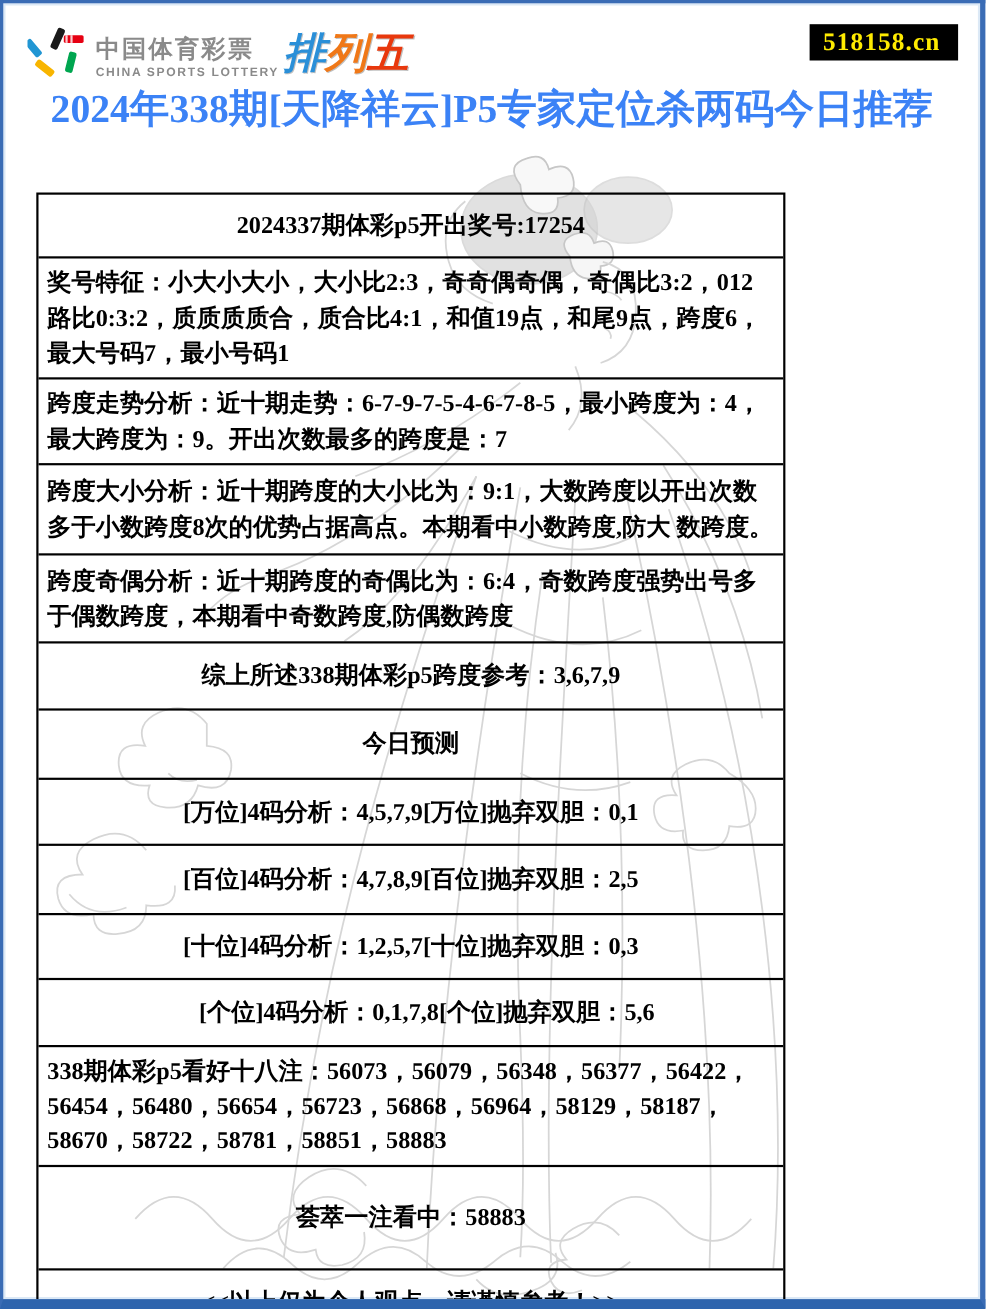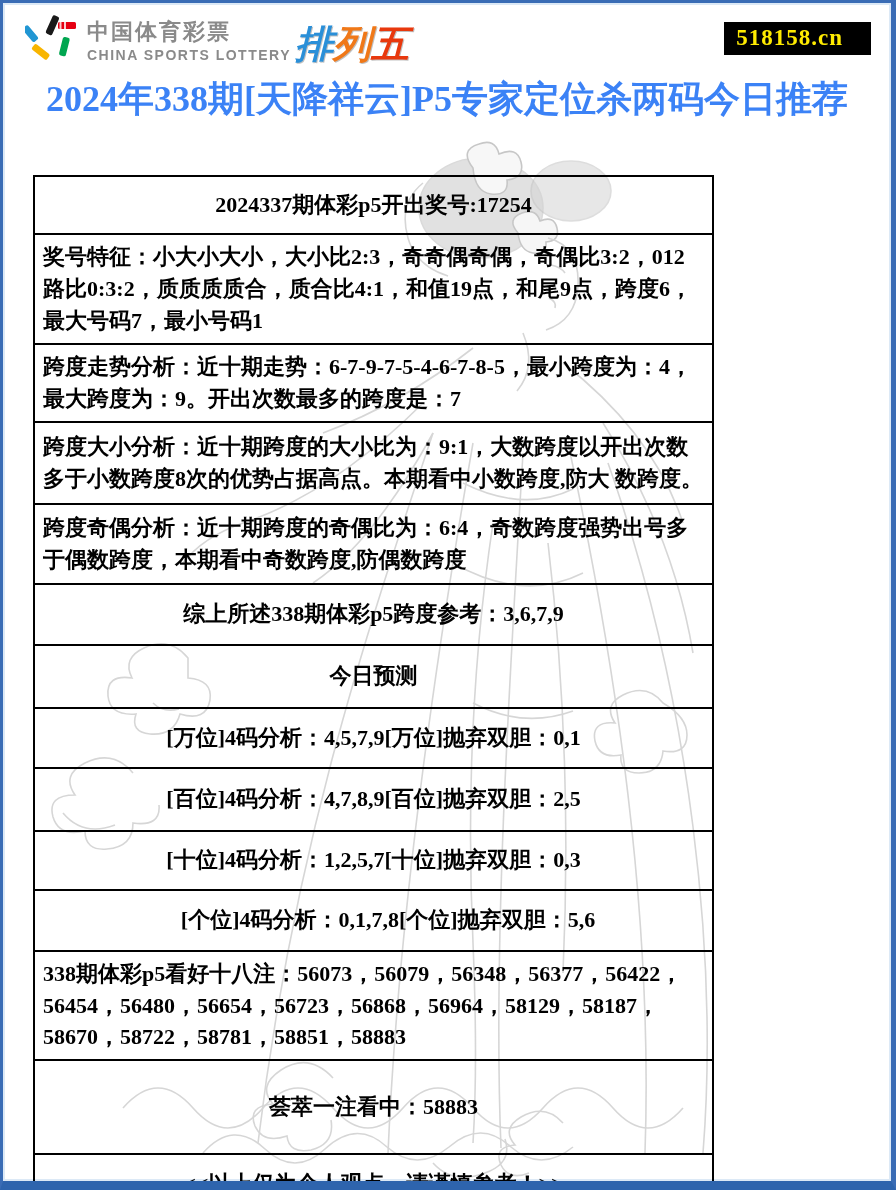--- a/index.html
+++ b/index.html
@@ -19,46 +19,46 @@
   }
 
   
   .bg-art {
     position:absolute; left:0; top:0; width:896px; height:1190px;
     pointer-events:none;
   }
 
   
   .header { position:absolute; left:0; top:0; width:100%; height:72px; }
-  .brand { position:absolute; left:22px; top:8px; display:flex; align-items:flex-end; cursor:pointer; }
+  .brand { position:absolute; left:22px; top:20px; display:flex; align-items:center; cursor:pointer; }
   .brand-mark { width:54px; height:50px; margin-right:8px; }
   .brand-text { margin-top:6px; }
   .brand-cn {
     font-size:22px; font-weight:bold; color:#8a8a8a;
     letter-spacing:2px; font-family:"Liberation Sans","DejaVu Sans",sans-serif;
   }
   .brand-en {
-    font-size:14px; font-weight:bold; color:#8a8a8a; letter-spacing:1.5px;
+    font-size:11px; font-weight:bold; color:#8a8a8a; letter-spacing:1.5px;
     font-family:"Liberation Sans","DejaVu Sans",sans-serif;
   }
   .game-name { display:flex; margin-left:4px; margin-top:2px;
     font-family:"Liberation Sans","DejaVu Sans",sans-serif; }
   .game-name span {
     font-size:38px; font-weight:bold; font-style:italic; line-height:1;
     text-shadow:1px 1px 0 rgba(0,0,0,.25);
   }
   .game-c0 { color:#2a8fd8; }
   .game-c1 { color:#f07818; }
   .game-c2 { color:#e8380d; }
 
   .badge {
     position:absolute; right:20px; top:19px;
     background:#000; color:#ffeb00;
     font-size:23px; font-weight:bold;
-    padding:3px 28px 4px 12px;
+    padding:3px 16px 4px 12px;
     letter-spacing:1px; cursor:pointer;
     font-family:"Liberation Serif","DejaVu Serif",serif;
   }
 
   
   .title {
     position:absolute; left:0; top:72px; width:100%;
     text-align:center;
     font-size:36px; font-weight:bold; color:#3b82f6;
     letter-spacing:0px; white-space:nowrap;

